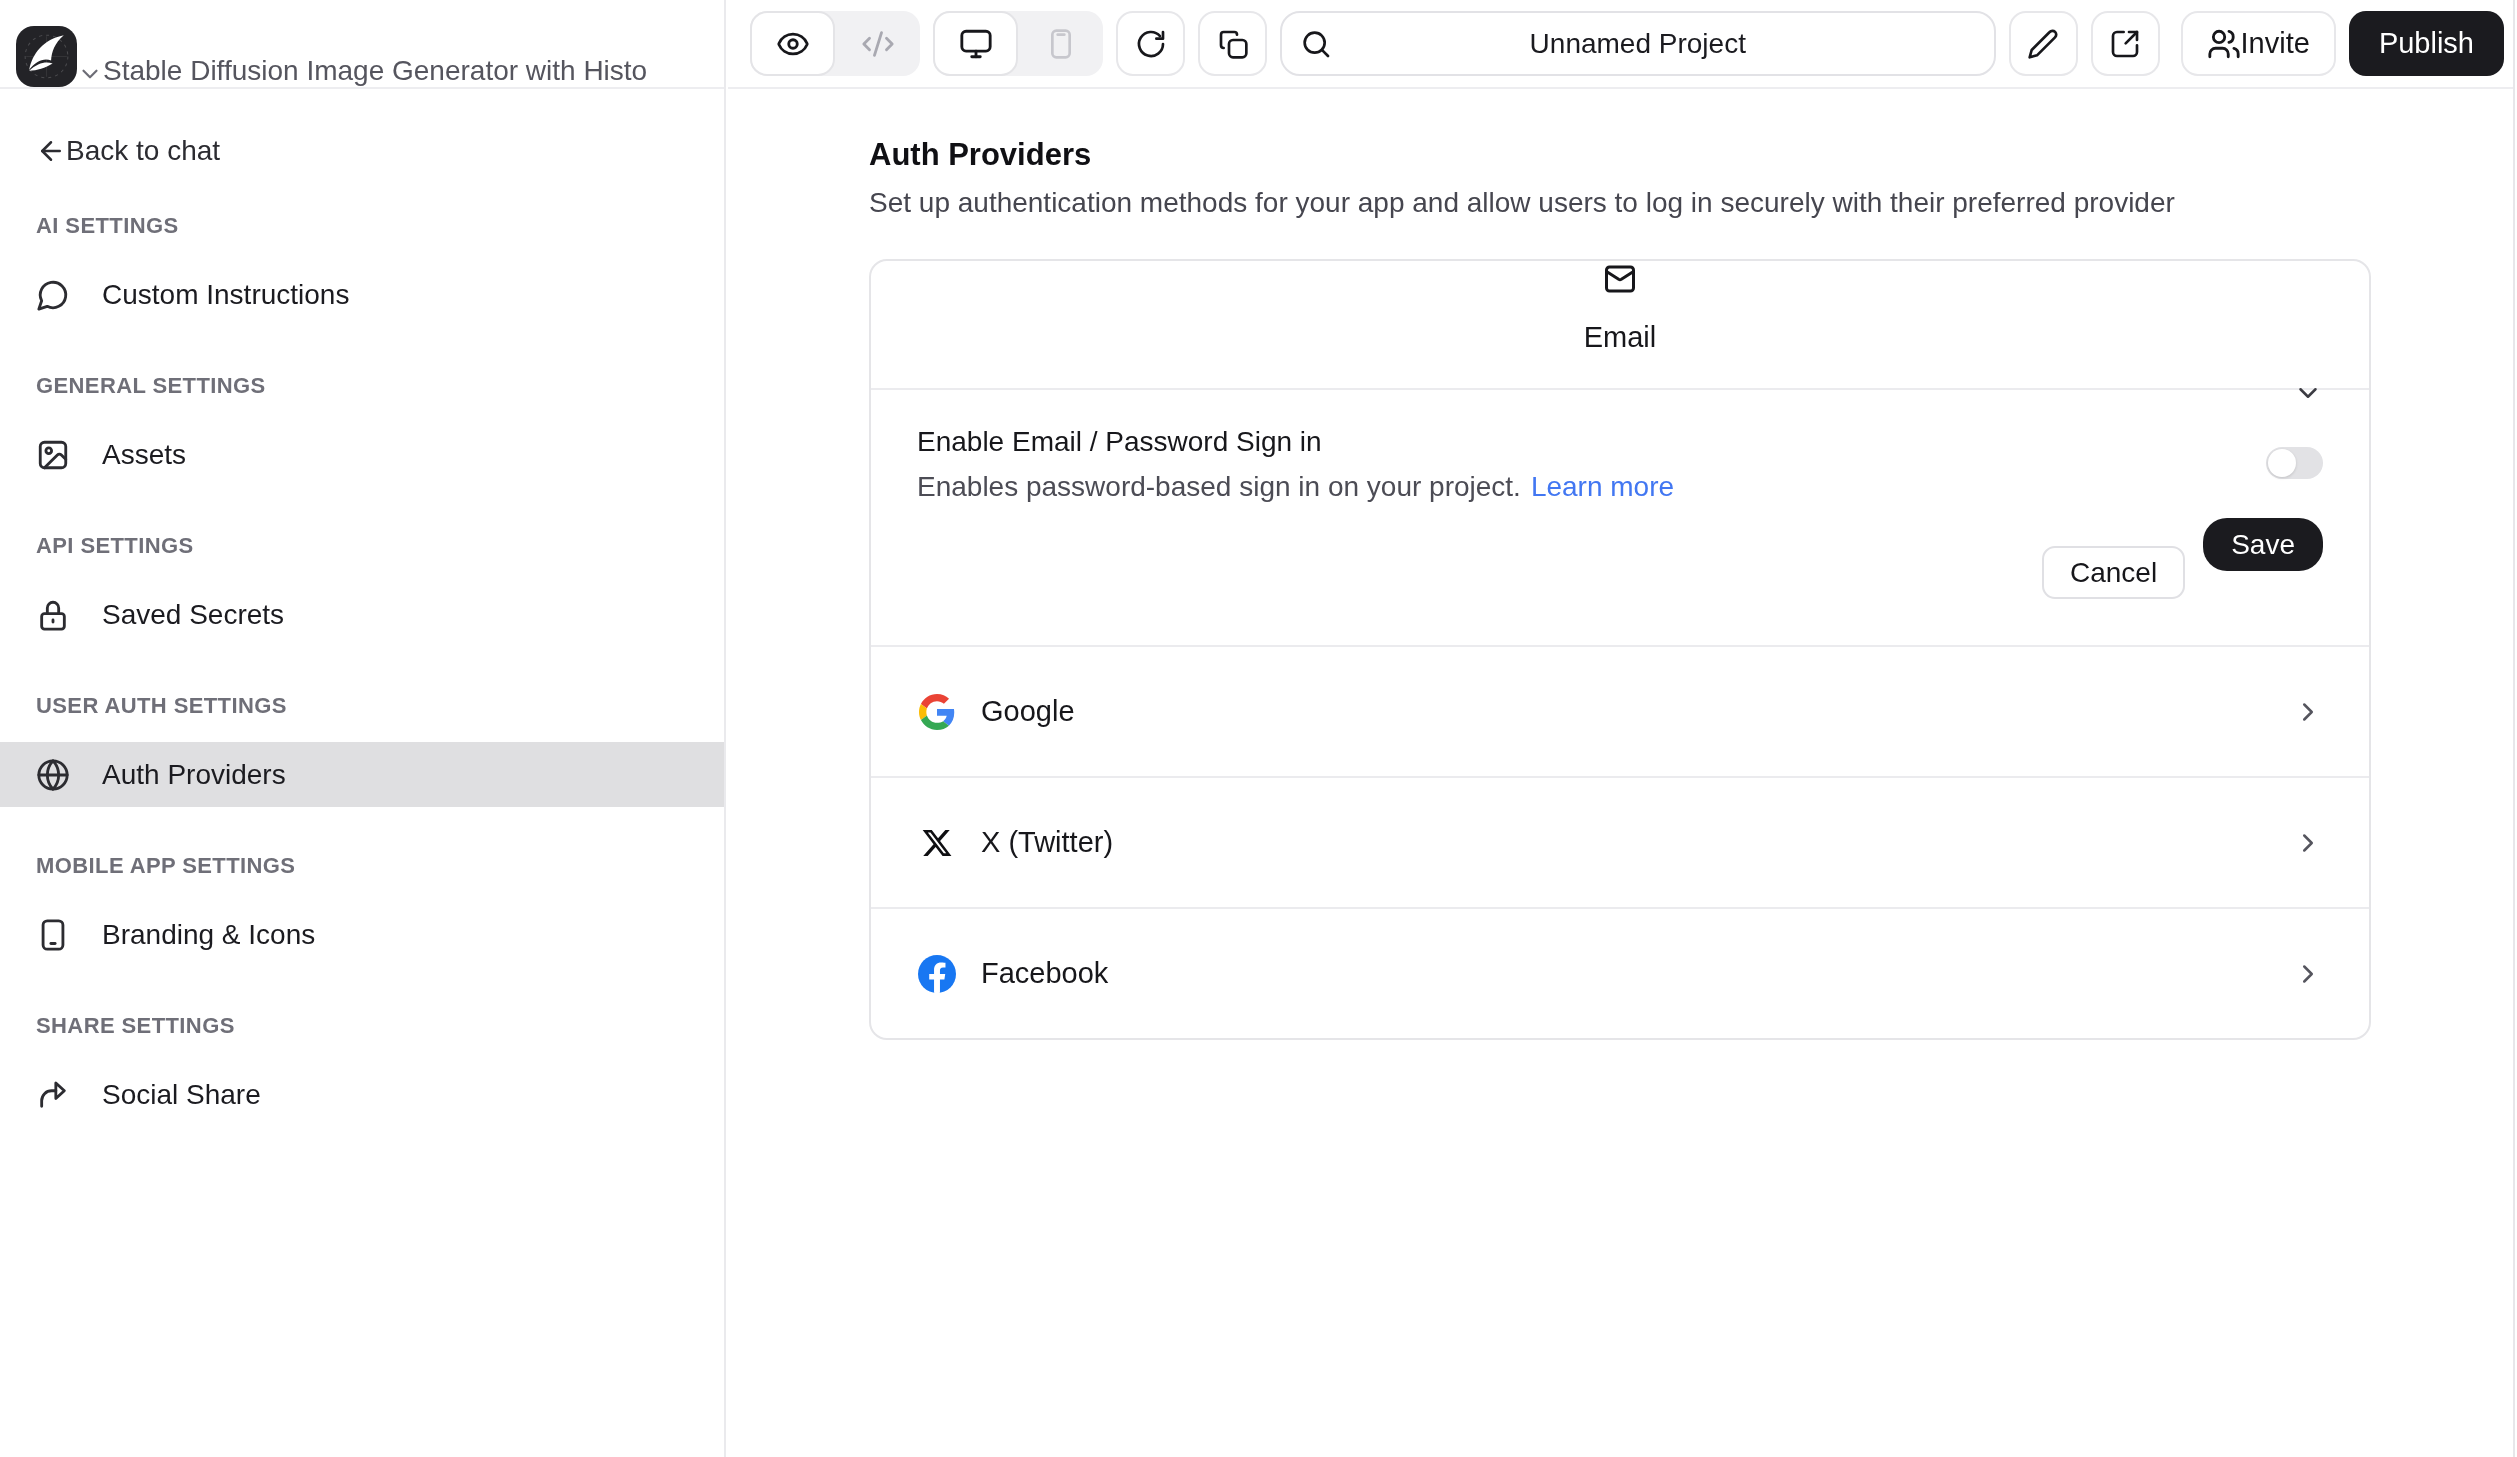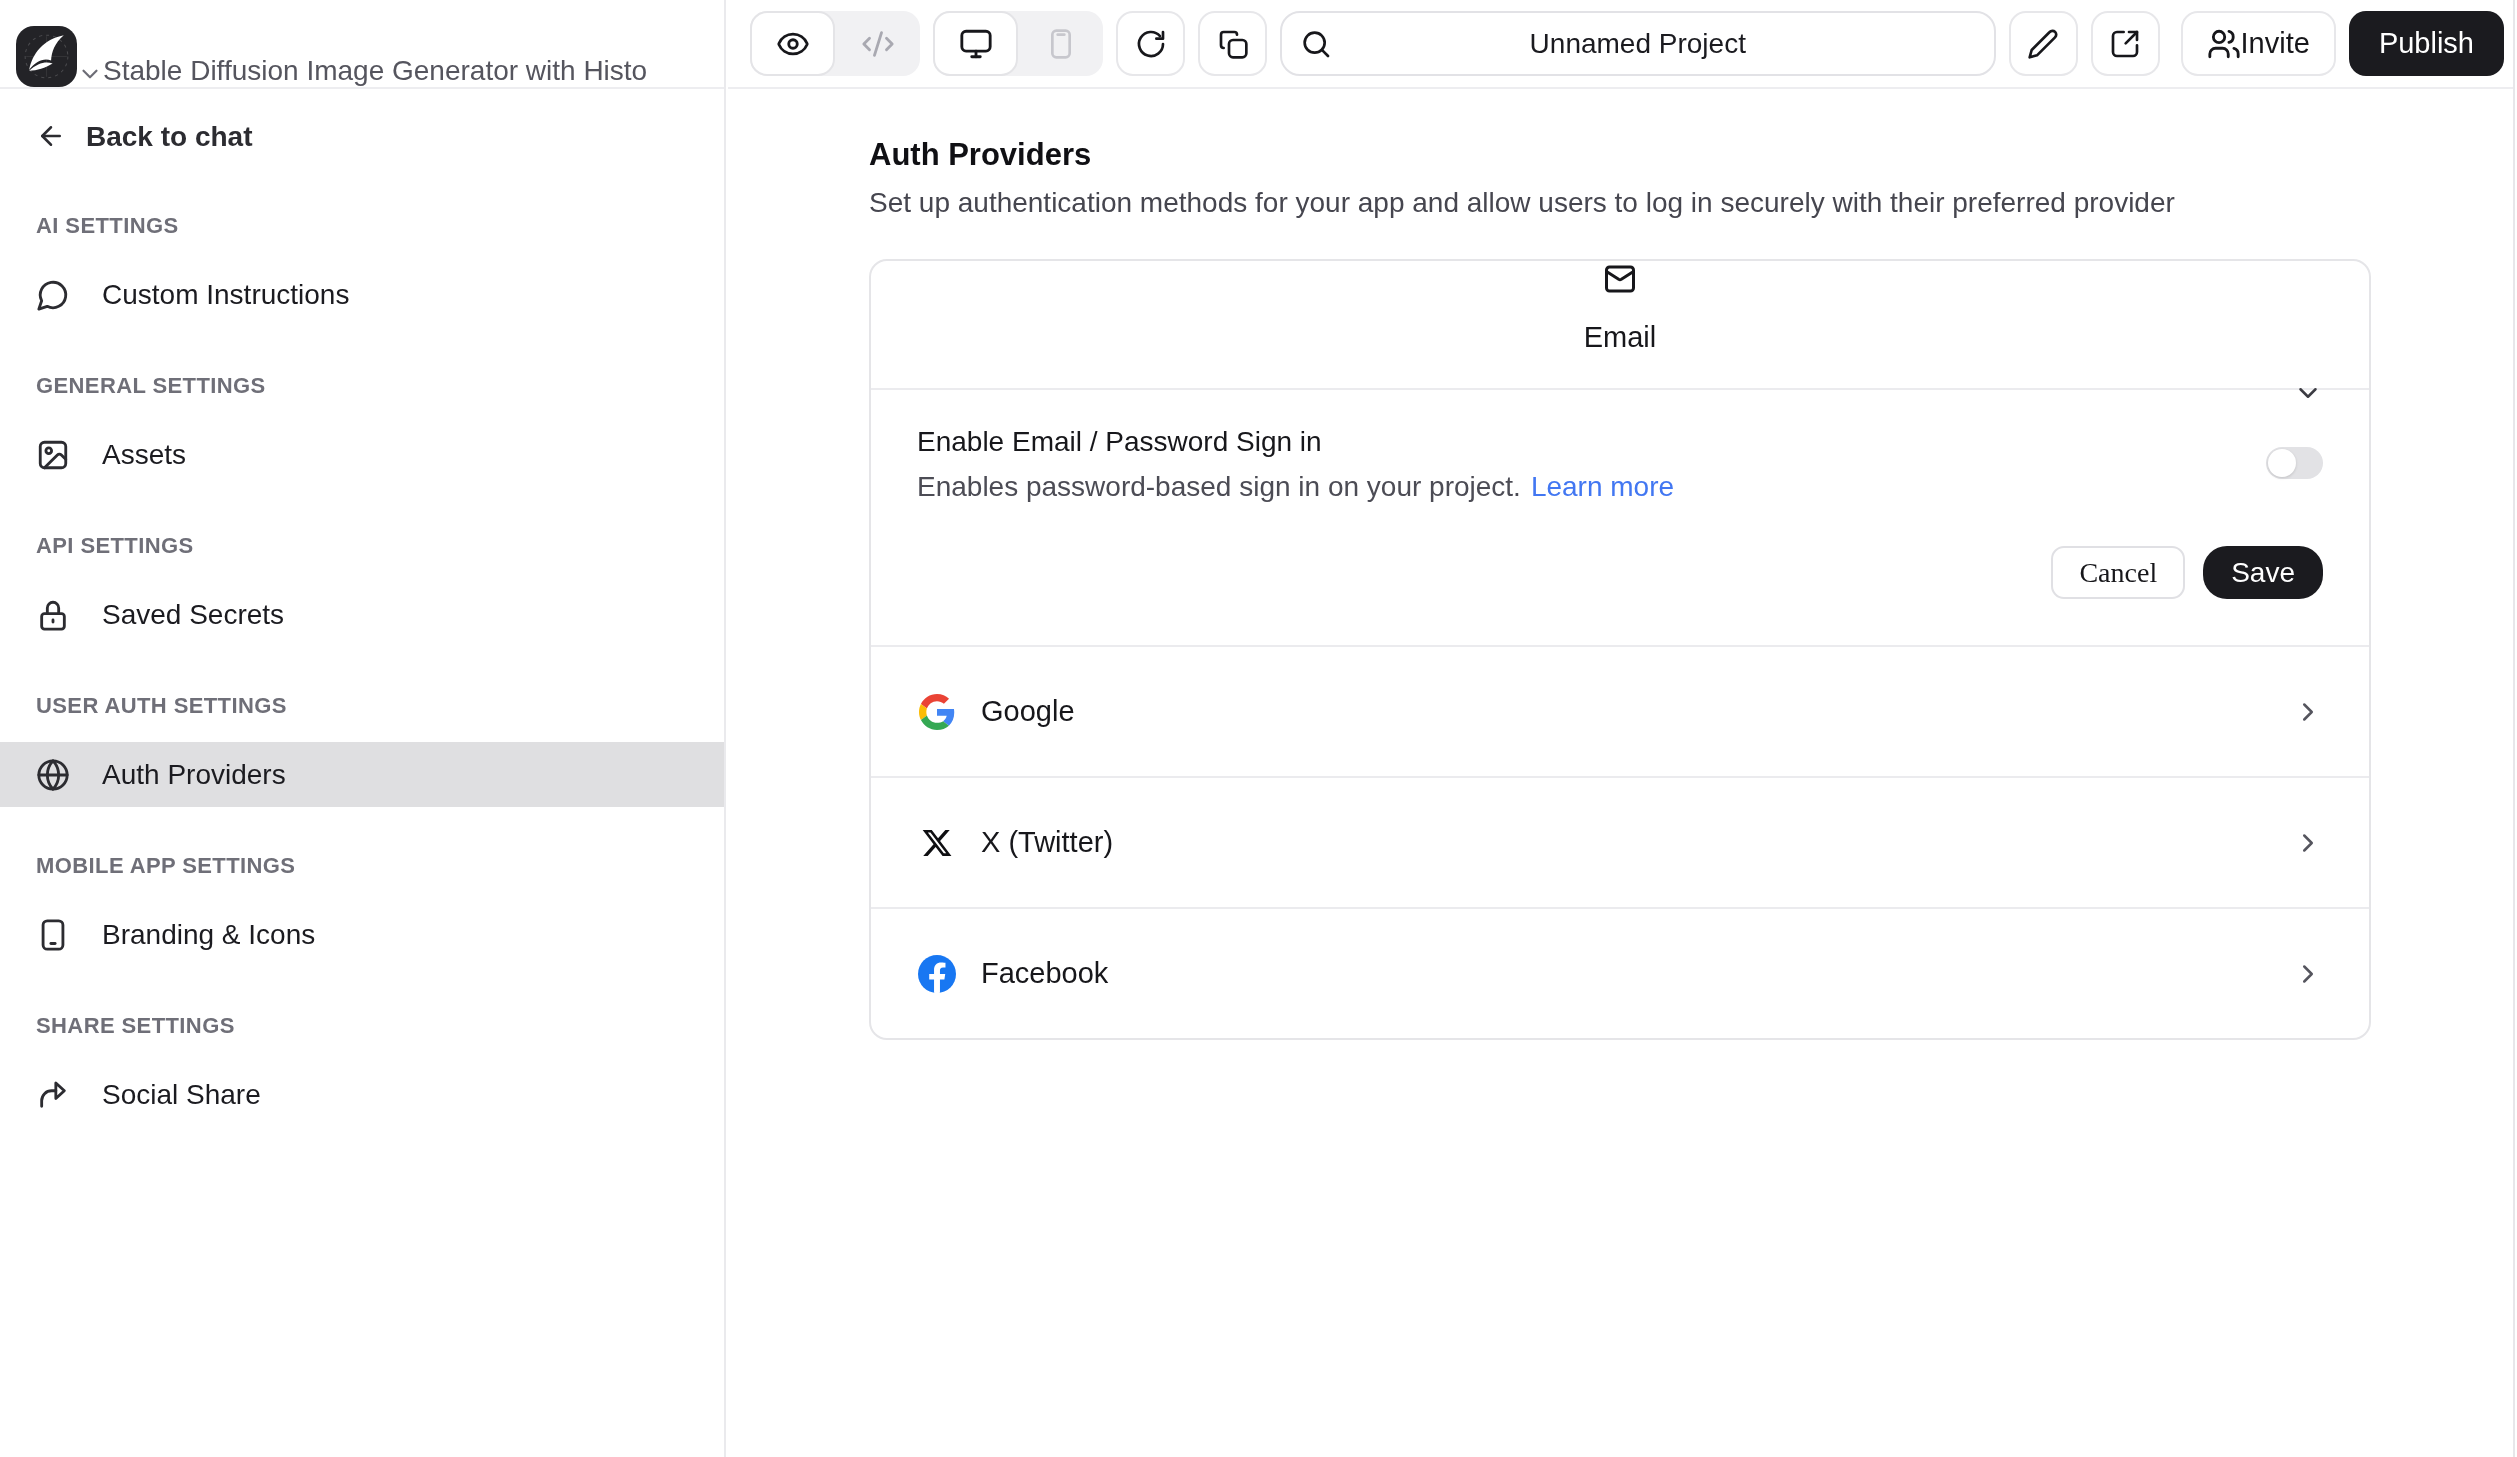--- a/index.html
+++ b/index.html
@@ -26,22 +26,22 @@
     width:61px; height:61px; border-radius:18px; background:#232327;
     flex:none; display:flex; align-items:center; justify-content:center;
     cursor:pointer;
   }
   .title-chevron { color:#6d6d76; flex:none; display:flex; cursor:pointer; }
   .project-title {
     font-size:28px; color:#55555e; white-space:nowrap; overflow:hidden; flex:1;
   }
   .nav { padding-top:32px; }
   .back-row {
-    height:59px; display:flex; gap:20px; padding:0 36px;
-    font-size:28px; color:#2c2c31; cursor:pointer;font-weight:bold;
+    height:59px; display:flex; align-items:center; padding:0 36px;
+    font-size:28px; color:#2c2c31; cursor:pointer;
   }
   .section-title {
     margin-top:37px; height:44px; display:flex; align-items:center; padding:0 36px;
     font-size:22px; font-weight:700; color:#6f6f78; letter-spacing:0.4px;
   }
   .section-title.first { margin-top:24px; }
   .nav-item {
     margin-top:14px; height:65px; display:flex; align-items:center; gap:32px;
     padding:0 36px; font-size:28px; color:#1b1b20; cursor:pointer;
   }
@@ -109,21 +109,21 @@
     position:absolute; right:46px; top:57px; width:57px; height:32px; border-radius:16px;
     background:#e2e2e5; cursor:pointer;
   }
   .toggle-knob {
     position:absolute; left:2px; top:2px; width:28px; height:28px; border-radius:50%;
     background:#fff; box-shadow:0 1px 3px rgba(0,0,0,.14);
   }
   .panel-actions { position:absolute; right:46px; bottom:46px; display:flex; gap:18px; }
   .btn-cancel {
     height:53px; padding:0 26px; border-radius:13px; border:2px solid #e0e0e4; background:#fff;
-    font-size:28px; color:#17171b; display:flex; align-items:center; cursor:pointer; font-family:Liberation Serif, serif;
+    font-size:28px; color:#17171b; display:flex; align-items:center; cursor:pointer; font-family:Liberation Sans, sans-serif;margin-top:28px;
   }
   .btn-save {
     height:53px; padding:0 28px; border-radius:24px; background:#1b1b1f; border:none;
     font-size:28px; color:#fff; display:flex; align-items:center; cursor:pointer; font-family:inherit;
   }
 
   .provider-row { height:129px; display:flex; align-items:center; gap:24px; padding:0 46px; cursor:pointer; }
   .provider-icon { display:flex; width:40px; justify-content:center; flex:none; }
   .provider-label { font-size:29px; color:#17171b; }
   .row-chevron { margin-left:auto; color:#55555e; display:flex; }

